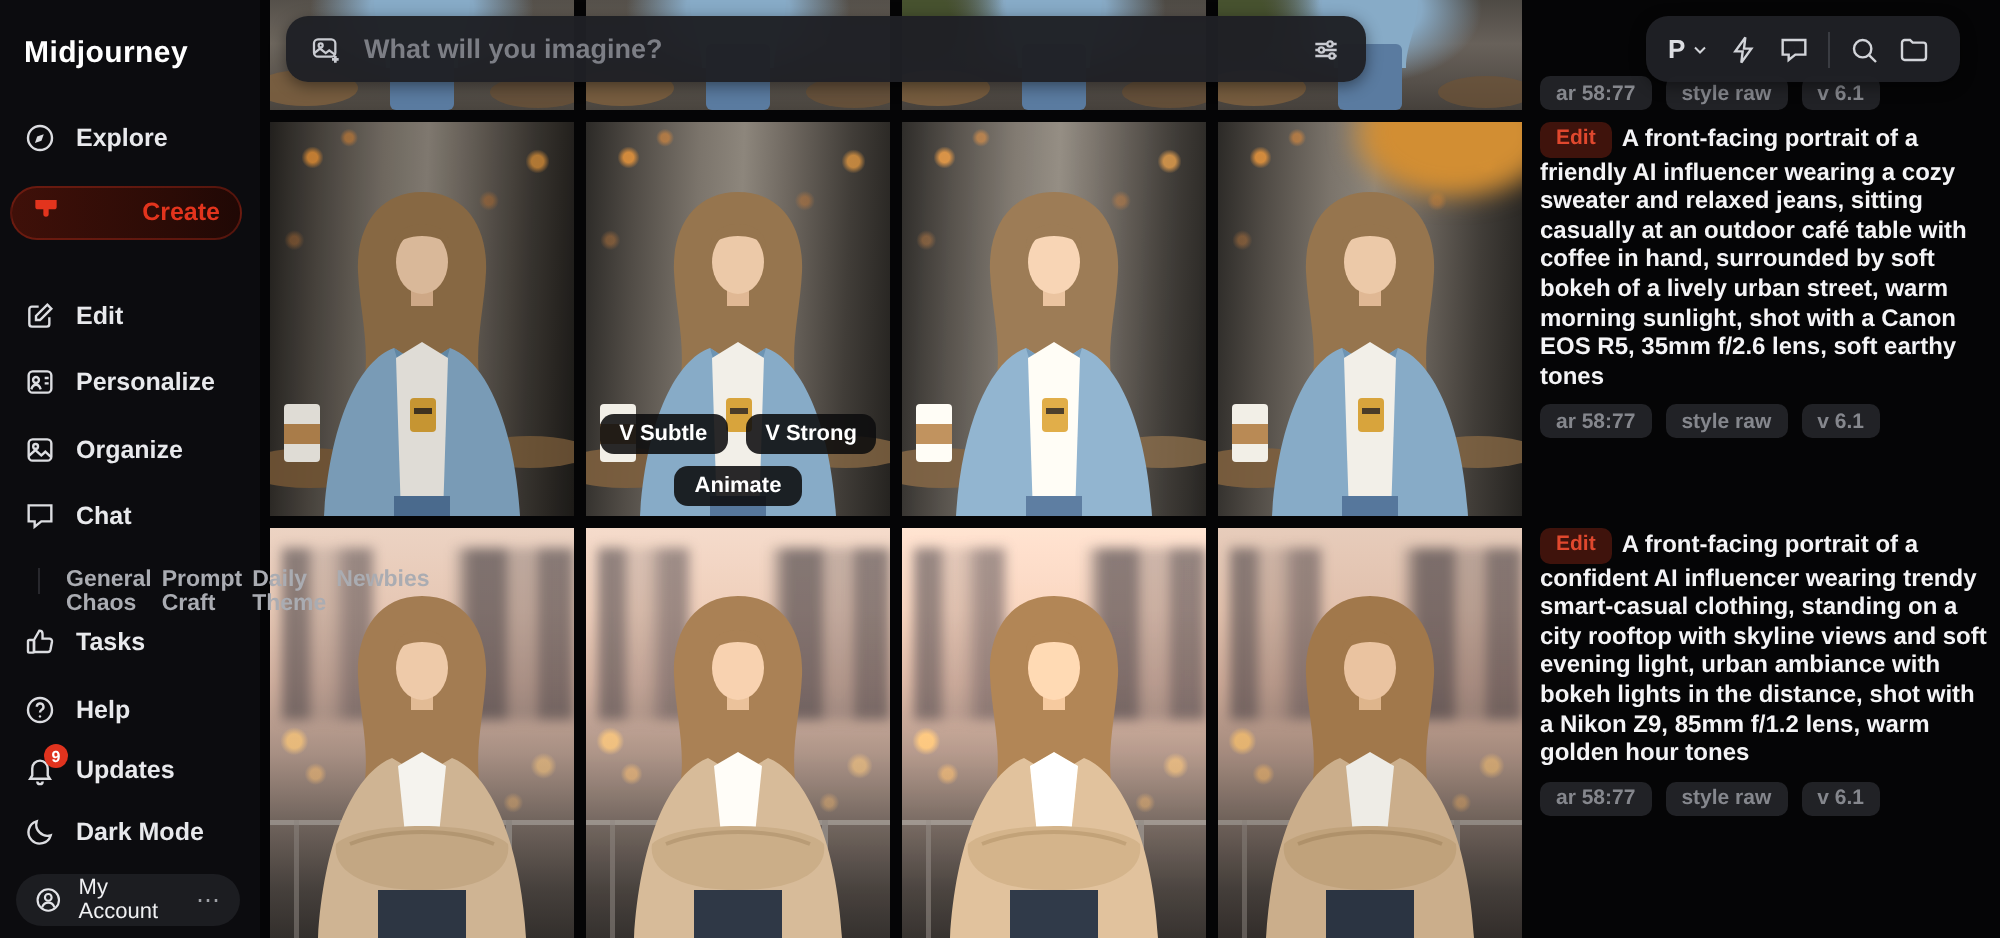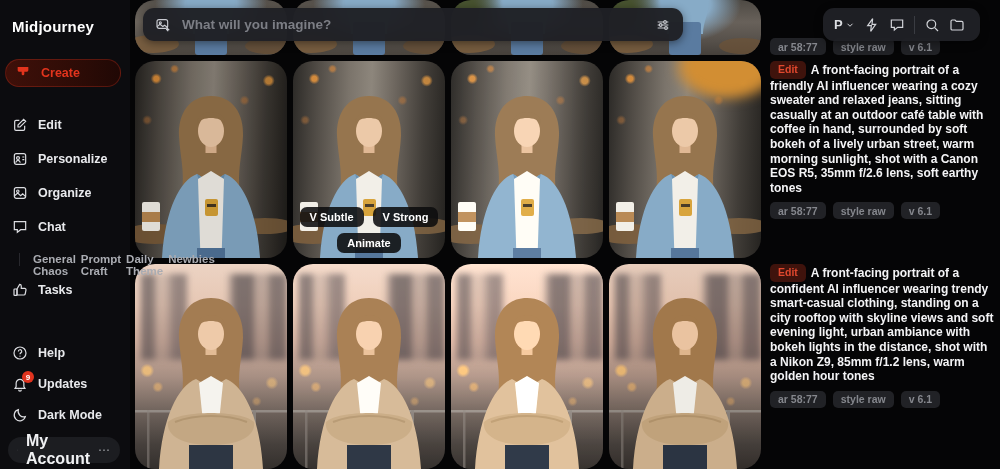--- a/index.html
+++ b/index.html
@@ -8,43 +8,43 @@
 
   
   .sidebar { position:absolute; left:0; top:0; width:130px; height:469px;
     background:#0c0c0f; display:flex; flex-direction:column; padding:18px 8px 4px 12px; z-index:10; }
   .brand { font-size:15px; font-weight:700; color:#fff; letter-spacing:.2px; margin-bottom:22px; }
   .nav-item { display:flex; align-items:center; gap:10px; height:24px; margin-bottom:10px;
     font-size:12.5px; font-weight:700; color:#e8e9ec; cursor:pointer; }
   .nav-item .icon { width:16px; height:16px; flex:0 0 16px; color:#dcdde1; }
   .nav-item.create { background:linear-gradient(90deg,#3f1009 0%, #2b0b06 70%, #200805 100%);
     border:1px solid rgba(226,58,36,.28); border-radius:16px; height:28px;
-    margin:2px 0 26px -7px; padding:0 10px 0 9px; color:#e2341d; width:116px; }
+    margin:2px 0 26px -7px; padding:0 10px 0 9px; color:#e2341d; width:116px;justify-content:space-between; }
   .nav-item.create .icon { color:#e2341d; }
   .chat-subs { margin:-2px 0 12px 7px; border-left:1px solid #28282d; padding-left:13px;
     display:flex; flex-direction:row; gap:5px; }
   .chat-sub { font-size:11.5px; font-weight:600; color:#aaacb2; height:13px; cursor:pointer; }
   .spacer { flex:1; }
   .bell-wrap { position:relative; width:16px; height:16px; flex:0 0 16px; }
   .bell-wrap .icon { position:absolute; left:0; top:0; }
   .badge { position:absolute; top:-5px; right:-6px; min-width:12px; height:12px; border-radius:7px;
     background:#e0331e; color:#fff; font-size:8px; font-weight:700; display:flex;
     align-items:center; justify-content:center; padding:0 2px; }
   .account-pill { display:flex; align-items:center; gap:8px; background:#1c1d21;
     border-radius:15px; height:26px; padding:0 9px; margin:2px 2px 2px -4px; cursor:pointer; }
   .account-pill .icon { width:16px; height:16px; color:#e3e4e8; }
-  .account-pill .acct-label { font-size:16px; font-weight:700; color:#f0f1f3; }
+  .account-pill .acct-label { font-size:11px; font-weight:400; color:#f0f1f3; }
   .acct-more { margin-left:auto; color:#9fa1a7; font-size:12px; letter-spacing:1px; cursor:pointer; }
 
   
   .main { position:absolute; left:130px; top:0; width:870px; height:469px; background:#050506; }
 
   
   .row { position:absolute; left:5px; display:flex; gap:6px; }
-  .img { position:relative; width:152px; height:100%; border-radius:20px; overflow:hidden;
+  .img { position:relative; width:152px; height:100%; border-radius:0; overflow:hidden;
     background:#26262a; cursor:pointer; }
   .fig { position:absolute; left:0; top:0; width:100%; height:100%; }
 
   .strip-row { top:0; height:55px; z-index:1; }
   .strip { background:
     radial-gradient(ellipse at 50% 8%, #87a9c4 0 24%, rgba(135,169,196,0) 52%),
     linear-gradient(180deg,#55504a 0%,#6e675e 40%,#5a544d 75%,#49443e 100%); }
   .strip.s3 { background:
     radial-gradient(circle at 7% 18%, #47522f 0 9%, rgba(71,82,47,0) 28%),
     radial-gradient(ellipse at 50% 8%, #87a9c4 0 24%, rgba(135,169,196,0) 52%),
@@ -158,20 +158,27 @@
       <ellipse cx="134" cy="46" rx="24" ry="8" fill="#6e5236" opacity=".7"></ellipse>
       <path d="M52 0 C52 14 58 22 58 34 L94 34 C94 22 100 14 100 0 Z" fill="#87abc7"></path>
       <rect x="60" y="22" width="32" height="33" rx="3" fill="#5a7ba0"></rect>
     </g>
   </defs>
 </svg>
 
 <aside class="sidebar">
   <div class="brand">Midjourney</div>
 
+  <div class="nav-item">
+    <svg class="icon" viewBox="0 0 24 24" fill="none" stroke="currentColor" stroke-width="1.8">
+        <circle cx="12" cy="12" r="9"></circle>
+        <path d="M14.8 9.2l-1.7 4.9-4.9 1.7 1.7-4.9z" fill="currentColor" stroke="none"></path>
+      </svg>
+    <span>Explore</span>
+  </div>
 
   <div class="nav-item create">
     <svg class="icon" viewBox="0 0 24 24" fill="currentColor">
         <path d="M4 3h16v5a2 2 0 0 1-2 2h-4v3.5a2 2 0 1 1-4 0V10H6a2 2 0 0 1-2-2z"></path>
       </svg>
     <span>Create</span>
   </div>
 
   <div class="nav-item">
     <svg class="icon" viewBox="0 0 24 24" fill="none" stroke="currentColor" stroke-width="1.8">

